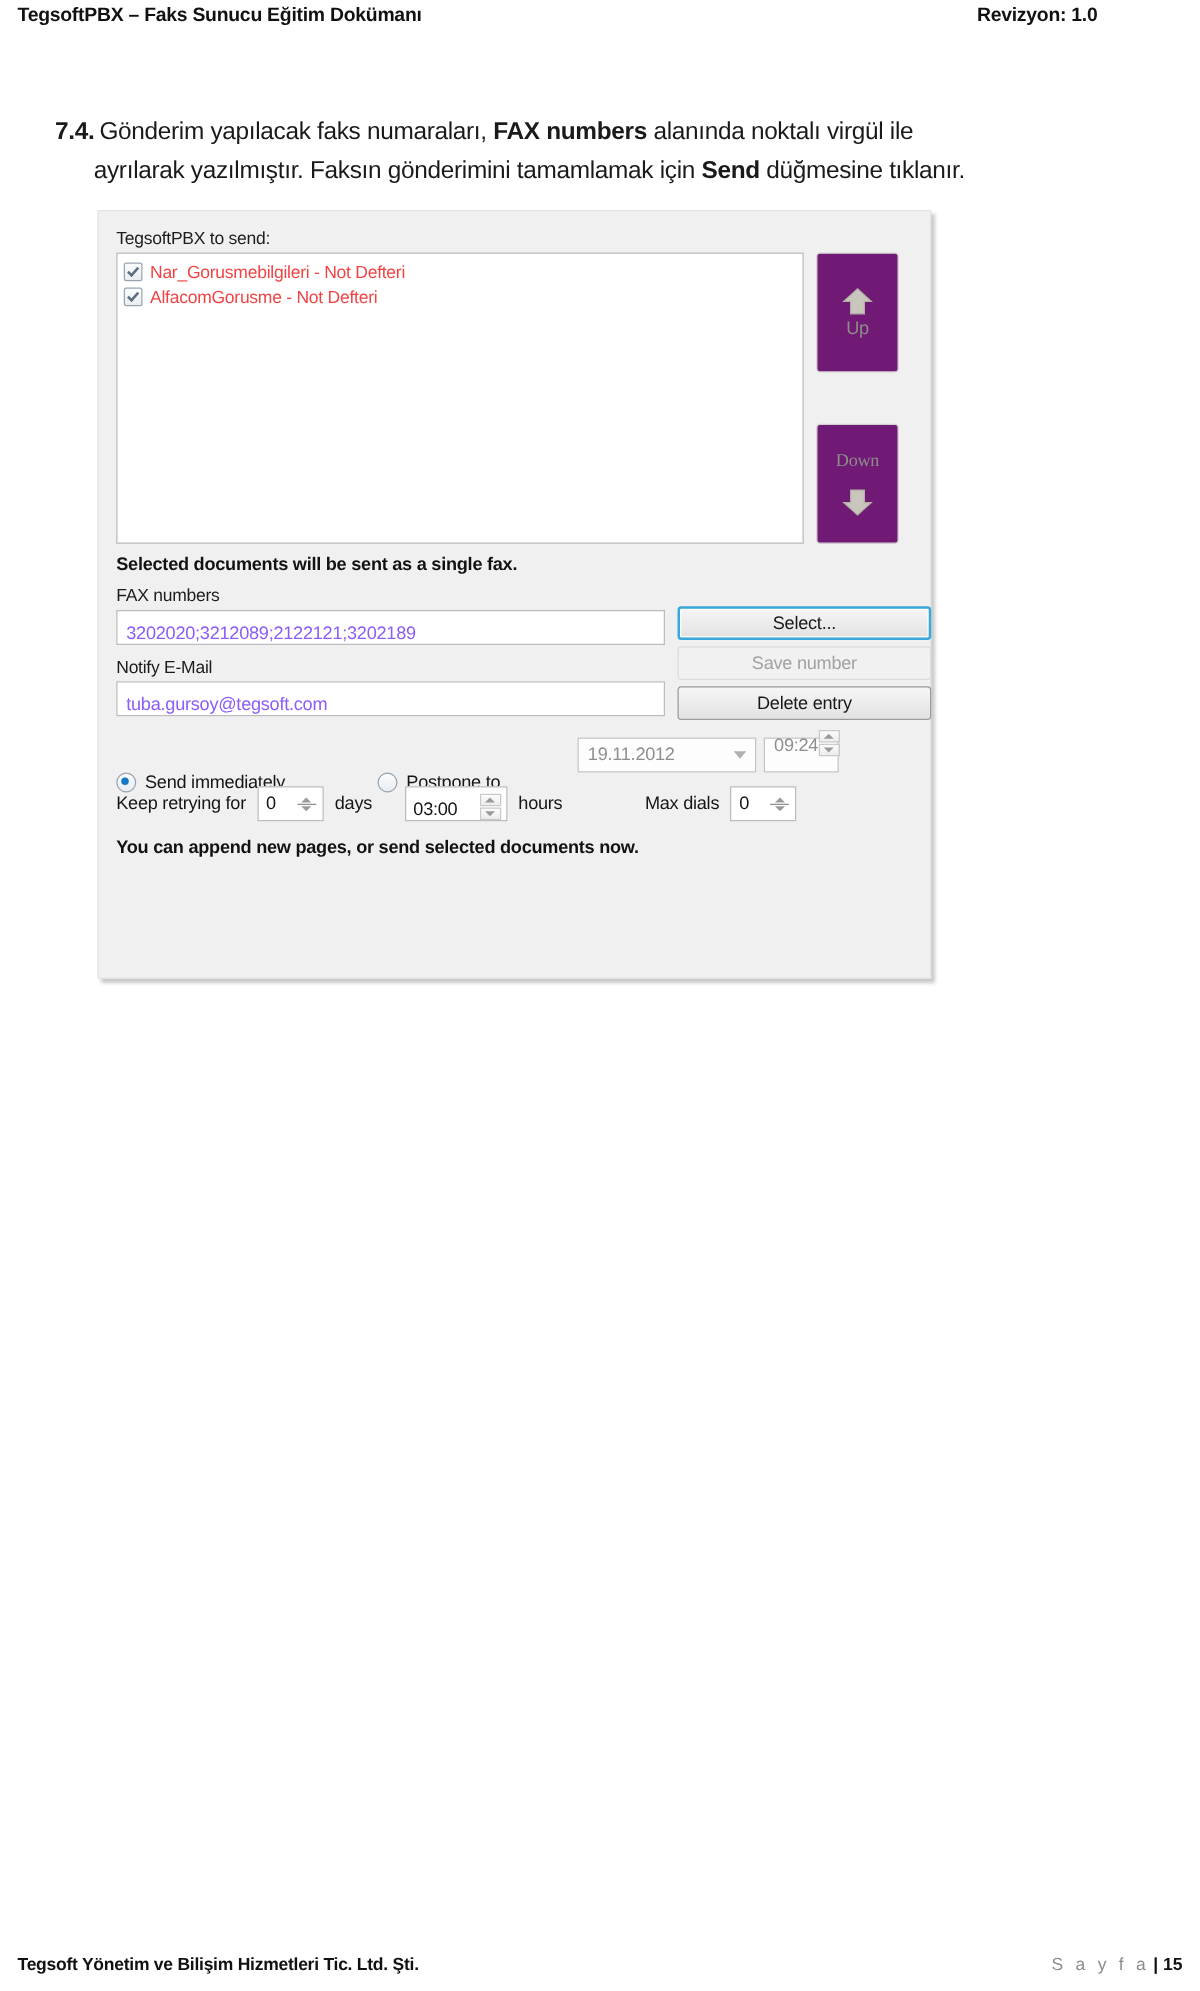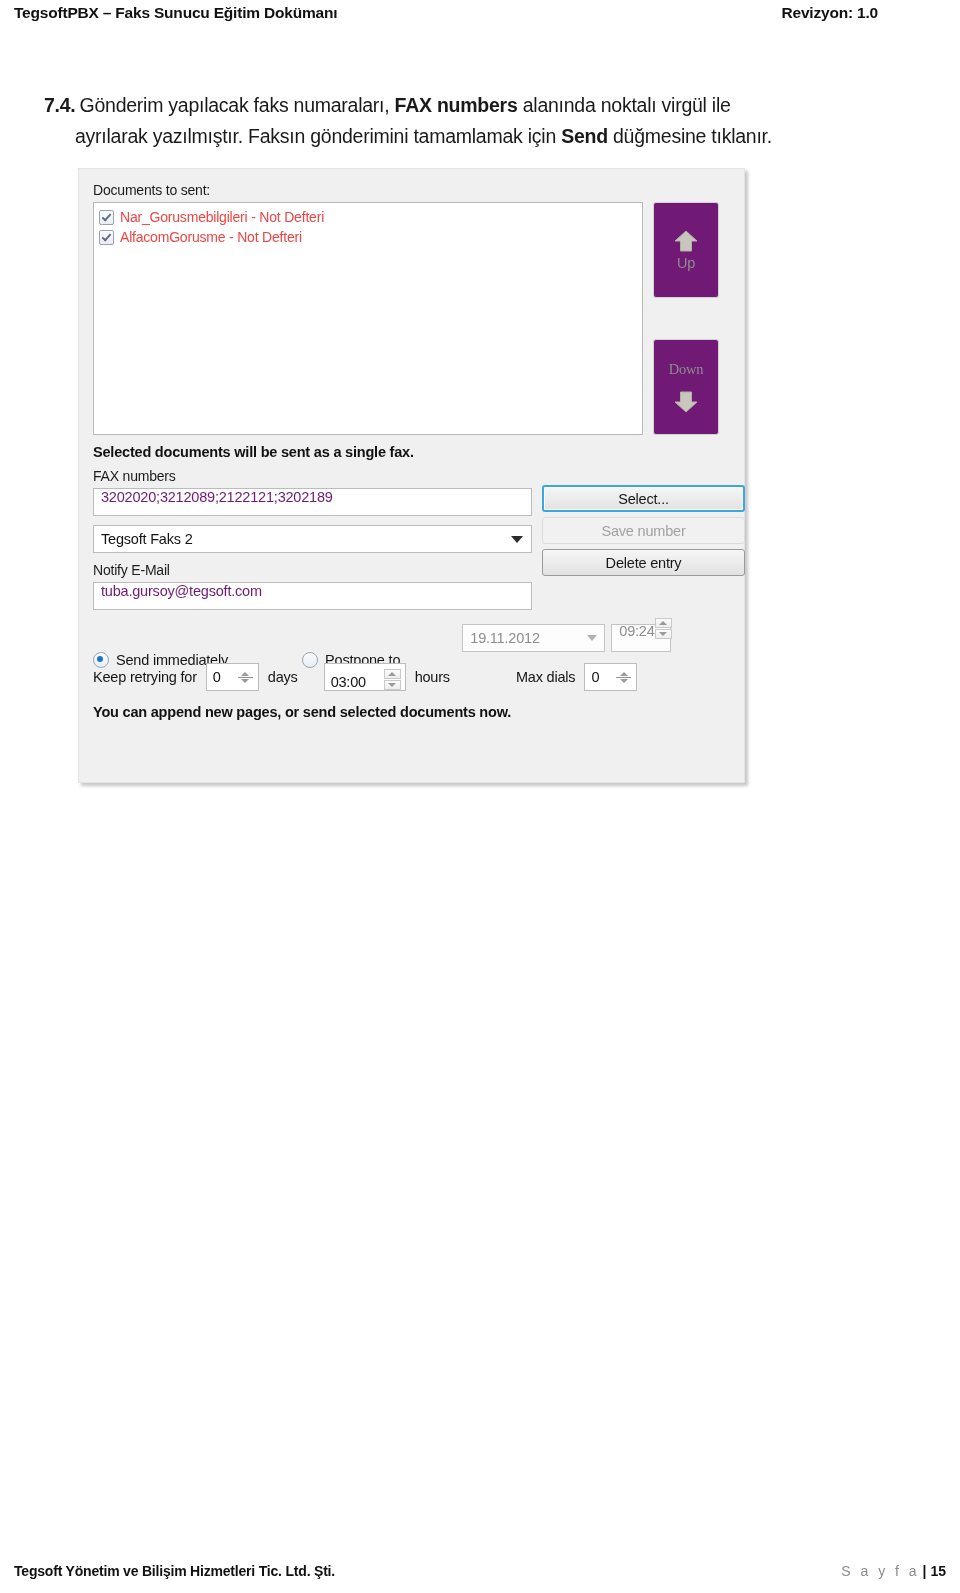--- a/index.html
+++ b/index.html
@@ -177,25 +177,25 @@
     padding-top: 18px;
   }
 
   .txtfield {
     width: 439px;
     height: 28px;
     background: #ffffff;
     border: 1px solid #bcbcbc;
     box-sizing: border-box;
     display: flex;
-    align-items: flex-start;
+    align-items: flex-end;
     padding: 0 7px;
     font-size: 14.5px;
     letter-spacing: -0.2px;
-    color: #701a75;
+    color: #8b5cf6;
     margin-top: 3px;
   }
   .combo {
     width: 439px;
     height: 28px;
     background: #ffffff;
     border: 1px solid #bcbcbc;
     box-sizing: border-box;
     display: flex;
     align-items: center;
@@ -423,21 +423,21 @@
   <div class="para-line indent">
     <span>ayrılarak yazılmıştır. Faksın gönderimini tamamlamak için</span>
     <span class="b">Send</span>
     <span>düğmesine tıklanır.</span>
   </div>
 </div>
 
 <div class="dialog">
   <div class="dlg-inner">
 
-    <div class="label-plain">Documents to sent:</div>
+    <div class="label-plain">TegsoftPBX to send:</div>
 
     <div class="docs-row">
       <div class="listbox">
         <div class="list-item">
           <span class="chk"></span>
           <span>Nar_Gorusmebilgileri - Not Defteri</span>
         </div>
         <div class="list-item">
           <span class="chk"></span>
           <span>AlfacomGorusme - Not Defteri</span>
@@ -464,24 +464,20 @@
       </div>
     </div>
 
     <div class="label-bold single-fax-note">Selected documents will be sent as a single fax.</div>
 
     <div class="fields-row">
       <div class="fields-left">
         <div class="label-plain">FAX numbers</div>
         <div class="txtfield">
           <span>3202020;3212089;2122121;3202189</span>
-        </div>
-        <div class="combo">
-          <span>Tegsoft Faks 2</span>
-          <span class="caret"></span>
         </div>
         <div class="label-plain lbl-gap">Notify E-Mail</div>
         <div class="txtfield">
           <span>tuba.gursoy@tegsoft.com</span>
         </div>
       </div>
 
       <div class="fields-right">
         <div class="btn focused">
           <span>Select...</span>

